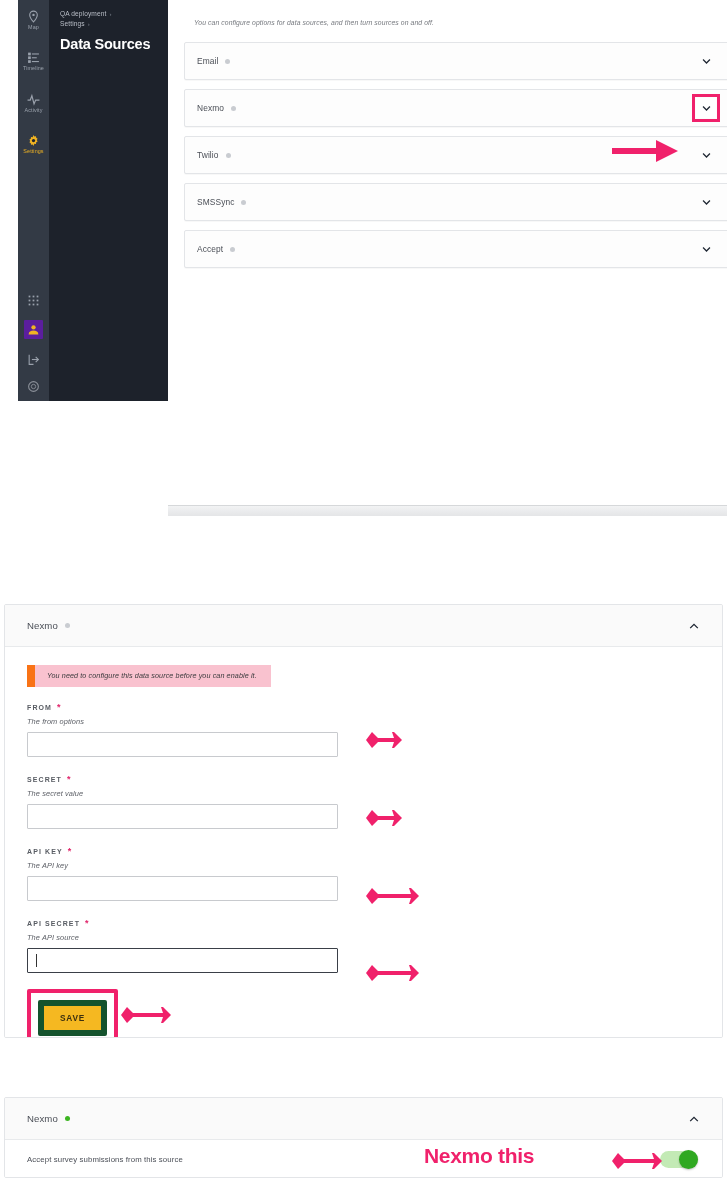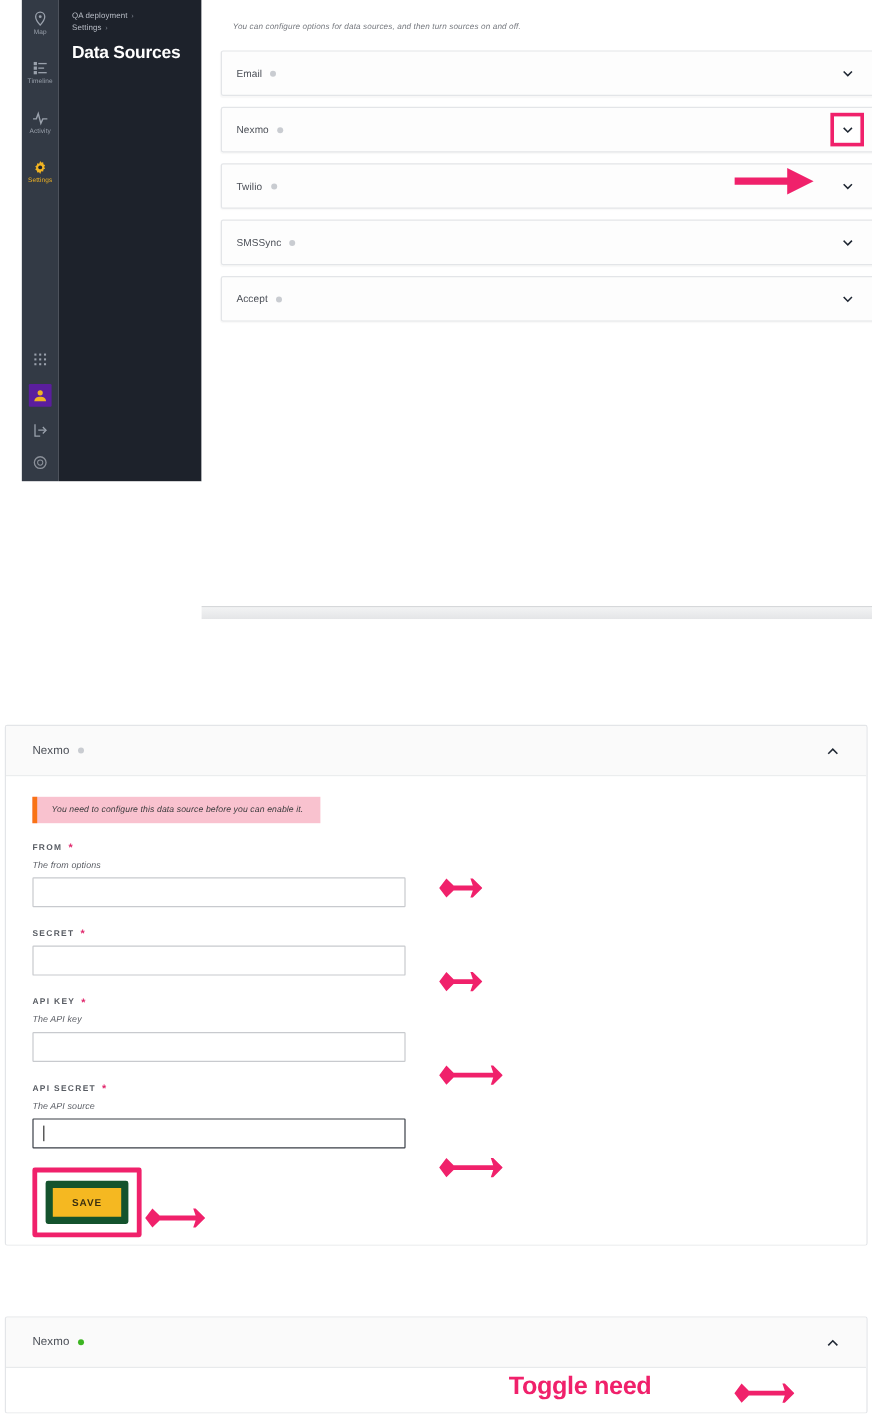--- a/index.html
+++ b/index.html
@@ -110,21 +110,21 @@
     height: 42px; background: #fafafa;
     border-bottom: 1px solid #e8eaec;
     display: flex; align-items: center; justify-content: space-between;
     padding: 0 18px 0 22px; cursor: pointer;
   }
   .panel-head .ds-name { font-size: 9.6px; color: #4b4f57; }
   .panel-body { padding: 17px 22px 10px 22px; background: #fff; }
 
   .alert {
     display: inline-block;
-    background: #f9c2cf; border-left: 4px solid #f97316;
+    background: #f9c2cf; border-left: 8px solid #f97316;
     padding: 6px 14px 7px 12px;
     font-size: 7.2px; font-style: italic; color: #3b3b3d;
     margin-bottom: 16px; letter-spacing: .1px;
   }
   .field { margin-bottom: 18px; position: relative; }
   .field-label {
     font-size: 7px; font-weight: bold; color: #585c63;
     letter-spacing: 1.1px; margin-bottom: 5px;
     display: flex; align-items: center; gap: 5px;
   }
@@ -401,20 +401,21 @@
         </div>
         <div class="field-help">The from options</div>
         <input class="field-input" type="text" value="" style="">
       </div>
 
       <div class="field">
         <div class="field-label">
           <span>SECRET</span>
           <span class="req">*</span>
         </div>
+        <div class="field-help">The secret value</div>
         <input class="field-input" type="text" value="" style="">
       </div>
 
       <div class="field">
         <div class="field-label">
           <span>API KEY</span>
           <span class="req">*</span>
         </div>
         <div class="field-help">The API key</div>
         <input class="field-input" type="text" value="" style="">
@@ -457,20 +458,26 @@
       <div class="ds-left">
         <span class="ds-name">Nexmo</span>
         <span class="dot green"></span>
       </div>
       <button class="chev-btn">
         <svg viewBox="0 0 24 24" width="10" height="10">
             <polyline points="4,16 12,8 20,16" fill="none" stroke="#1f2733" stroke-width="3.2" stroke-linecap="square"></polyline>
           </svg>
       </button>
     </div>
+    <div class="toggle-row">
+      <span class="toggle-label">Accept survey submissions from this source</span>
+      <span class="switch">
+        <span class="knob"></span>
+      </span>
+    </div>
   </div>
 
-  <div class="anno-text" style="left:424px; top:1144px;">Toggle need</div>
+  <div class="anno-text" style="left:424px; top:1144px;">Nexmo this</div>
   <svg class="arrow" style="left:588px; top:1148px;" width="74" height="26" viewBox="0 0 74 26">
     <path d="M0 13 L8 5 h2 l-2 6 h30 l6-6 6 8 -6 8 -6-6 H8 l2 6 h-2 z" fill="#f0216b" transform="translate(74,0) scale(-1,1)"></path>
   </svg>
 
 </div>
 
 </body></html>

